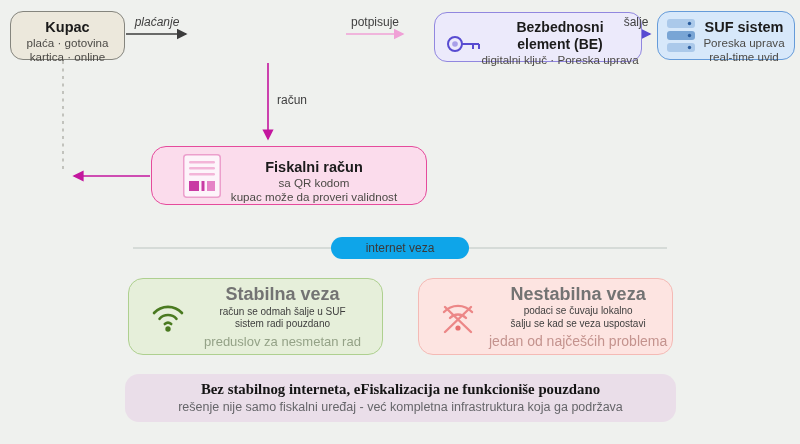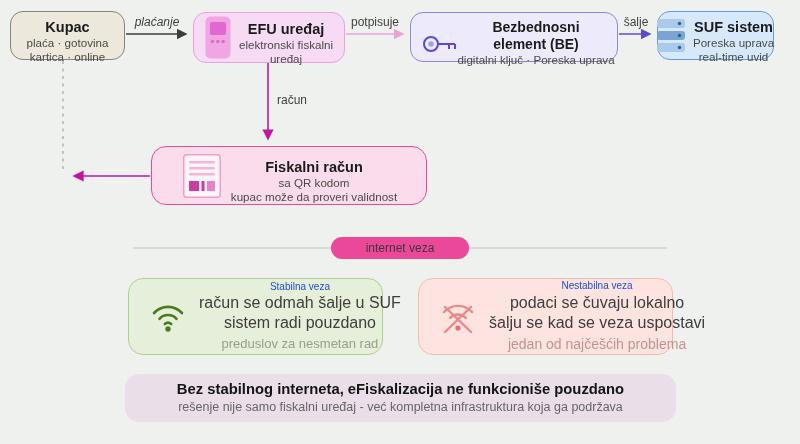--- a/index.html
+++ b/index.html
@@ -8,46 +8,46 @@
   .wires { position:absolute; left:0; top:0; }
 
   .node { position:absolute; border-radius:13px; box-sizing:border-box; display:flex; align-items:center; justify-content:center; }
   .txtcol { display:flex; flex-direction:column; align-items:center; line-height:1.2;margin-top:12px; }
   .t  { font-weight:700; font-size:14.5px; color:#1b1b1b; white-space:nowrap; }
   .s  { font-size:11.6px; color:#4c4a46; white-space:nowrap; }
 
   .kupac { left:10px; top:11px; width:115px; height:49px; background:#ece8dc; border:1.4px solid #85857e; }
   .efu   { left:193px; top:12px; width:152px; height:51px; background:#f7daf3; border:1.4px solid #e7a3da; }
   .efu .icon { margin-right:8px; flex:none; display:flex; }
-  .be    { left:410px; top:12px; width:208px; height:50px; background:#eceafb; border:1.4px solid #9187df; padding-left:44px; }
+  .be    { left:434px; top:12px; width:208px; height:50px; background:#eceafb; border:1.4px solid #9187df; padding-left:44px; }
   .be .icon { position:absolute; left:11px; top:21px; display:flex; }
-  .suf   { left:657px; top:11px; width:117px; height:49px; background:#d7e8fa; border:1.4px solid #659bd9; }
+  .suf   { left:657px; top:11px; width:138px; height:49px; background:#d7e8fa; border:1.4px solid #659bd9; }
   .suf .icon { margin-right:7px; flex:none; display:flex; }
   .fisk  { left:151px; top:146px; width:276px; height:59px; background:#fbdcec; border:1.6px solid #e54b9c; border-radius:15px; }
   .fisk .icon { margin:0 10px 0 2px; flex:none; display:flex; }
 
   .alabel { position:absolute; font-size:12px; color:#3f3f3f; text-align:center; white-space:nowrap; }
 
-  .pill { position:absolute; left:331px; top:237px; width:138px; height:22px; line-height:22px; background:#ec4899;
+  .pill { position:absolute; left:331px; top:237px; width:138px; height:22px; line-height:22px; background:#0ea5e9;
           border-radius:12px; text-align:center; font-size:12px; color:#3a3a3a; }
 
   .conn { position:absolute; top:278px; width:255px; height:77px; border-radius:15px; box-sizing:border-box;
           display:flex; align-items:center; }
   .conn .icon { width:62px; margin-left:8px; flex:none; display:flex; justify-content:center; }
   .conn .body { flex:1; display:flex; flex-direction:column; align-items:center; line-height:1.25; padding-right:16px; }
-  .conn .ct { font-weight:400; font-size:10px; color:#1d4ed8; white-space:nowrap; }
-  .conn .cl { font-size:16px; color:#3e3e3e; white-space:nowrap; }
+  .conn .ct { font-weight:700; font-size:18px; color:#737373; white-space:nowrap; }
+  .conn .cl { font-size:10px; color:#3e3e3e; white-space:nowrap; }
   .stab { left:128px; background:#e6efda; border:1.4px solid #aed08f; }
   .stab .muted { font-size:13px; color:#94a287; margin-top:3px; white-space:nowrap; }
   .nest { left:418px; background:#fde4e1; border:1.4px solid #f4bab5; }
   .nest .muted { font-size:14px; color:#c4938e; margin-top:3px; white-space:nowrap; }
 
   .banner { position:absolute; left:125px; top:374px; width:551px; height:48px; background:#eadee9; border-radius:14px;
             display:flex; flex-direction:column; align-items:center; justify-content:center; line-height:1.3; }
-  .banner .bt { font-weight:700; font-size:14.8px; color:#141414; white-space:nowrap; }
+  .banner .bt { font-weight:700; font-size:14.8px; color:#141414; white-space:nowrap;font-family:Liberation Serif, serif; }
   .banner .bs { font-size:12.5px; color:#66666a; white-space:nowrap; }
 </style>
 </head>
 <body>
 
 <div class="stage">
 
   <svg class="wires" width="800" height="444" viewBox="0 0 800 444">
     <defs>
       <marker id="mDark" markerWidth="8" markerHeight="8" refX="6" refY="3.5" orient="auto">
@@ -73,36 +73,20 @@
   </svg>
 
   <div class="node kupac">
     <div class="txtcol">
       <span class="t">Kupac</span>
       <span class="s">plaća · gotovina</span>
       <span class="s">kartica · online</span>
     </div>
   </div>
 
-  <div class="node efu">
-    <span class="icon">
-      <svg width="26" height="43" viewBox="0 0 26 43">
-        <rect x="0.5" y="0.5" width="25" height="42" rx="5" fill="#efa6e3"></rect>
-        <rect x="5" y="6" width="16" height="13" rx="2" fill="#e068d0"></rect>
-        <circle cx="7.5" cy="25.5" r="1.8" fill="#e068d0"></circle>
-        <circle cx="12.8" cy="25.5" r="1.8" fill="#e068d0"></circle>
-        <circle cx="18.1" cy="25.5" r="1.8" fill="#e068d0"></circle>
-      </svg>
-    </span>
-    <div class="txtcol">
-      <span class="t">EFU uređaj</span>
-      <span class="s">elektronski fiskalni</span>
-      <span class="s">uređaj</span>
-    </div>
-  </div>
 
   <div class="node be">
     <span class="icon">
       <svg width="40" height="20" viewBox="0 0 40 20">
         <circle cx="9" cy="10" r="7" stroke="#584bd1" stroke-width="2" fill="none"></circle>
         <circle cx="9" cy="10" r="2.8" fill="#a89fe8"></circle>
         <line x1="16" y1="10" x2="33" y2="10" stroke="#584bd1" stroke-width="2"></line>
         <line x1="27" y1="10" x2="27" y2="15" stroke="#584bd1" stroke-width="2"></line>
         <line x1="33" y1="10" x2="33" y2="15" stroke="#584bd1" stroke-width="2"></line>
       </svg>

